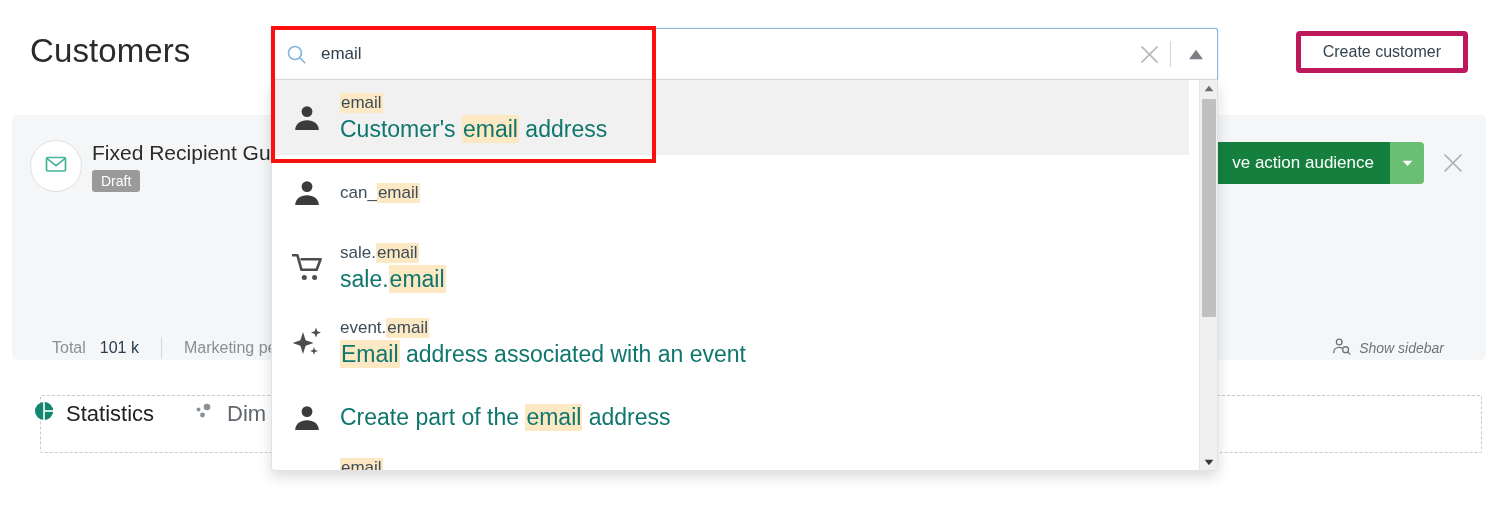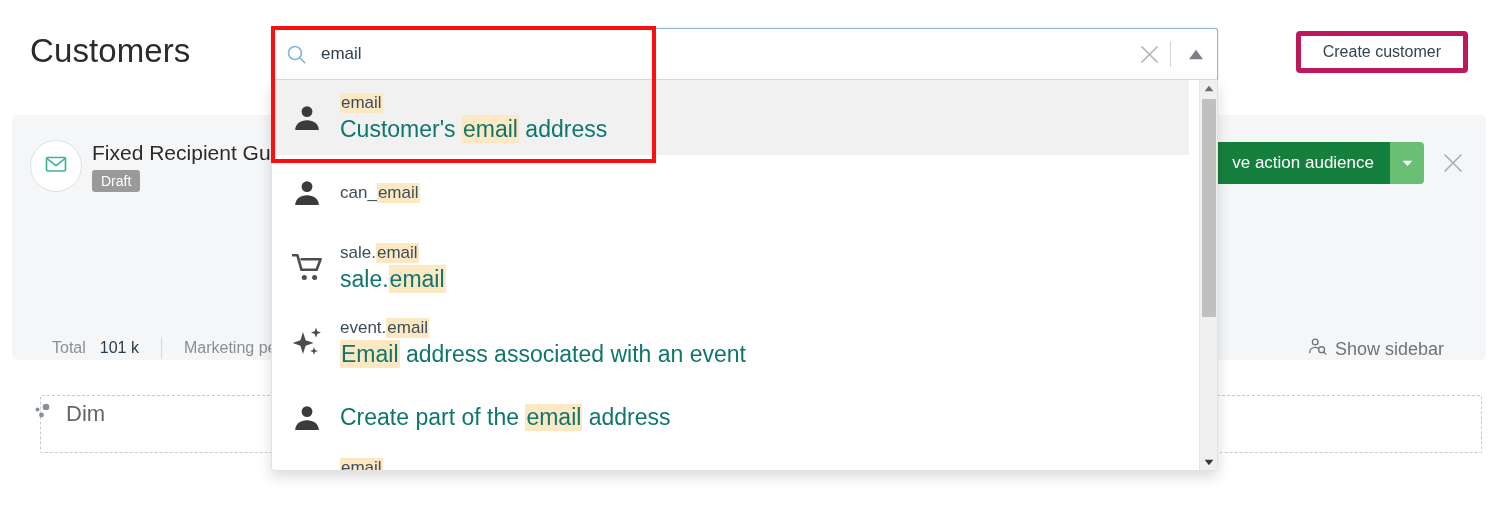--- a/index.html
+++ b/index.html
@@ -173,24 +173,25 @@
     margin: 0 8px;
   }
 
   .show-sidebar-btn {
     position: absolute;
     right: 42px;
     top: 222px;
     display: flex;
     align-items: center;
     gap: 8px;
-    font-size: 18px;
+    font-size: 14px;
     color: #6f7479;
     cursor: pointer;
     white-space: nowrap;
+    font-style: italic;
   }
 
   .dropzone {
     position: absolute;
     left: 28px;
     top: 280px;
     width: 1442px;
     height: 58px;
     border: 1px dashed #c8cacc;
     border-radius: 2px;
@@ -457,20 +458,31 @@
           <line x1="16.6" y1="15.7" x2="18.8" y2="18"></line>
         </svg>
       </span>
       <span>Show sidebar</span>
     </div>
 
     <div class="dropzone"></div>
   </div>
 
   <div class="tab-bar">
+    <div class="tab-item active">
+      <span>
+        <svg width="22" height="22" viewBox="0 0 22 22">
+          <circle cx="11" cy="11" r="9" fill="#10876e"></circle>
+          <path d="M11 2 A9 9 0 0 1 11 20 Z" fill="#10876e"></path>
+          <rect x="10.2" y="2" width="1.6" height="18" fill="#ffffff"></rect>
+          <rect x="11" y="10.2" width="9" height="1.6" fill="#ffffff"></rect>
+        </svg>
+      </span>
+      <span>Statistics</span>
+    </div>
 
     <div class="tab-item inactive">
       <span>
         <svg width="22" height="22" viewBox="0 0 22 22" fill="#8a9097">
           <circle cx="4.5" cy="9.5" r="2"></circle>
           <circle cx="13" cy="7" r="3.3"></circle>
           <circle cx="8.5" cy="15" r="2.4"></circle>
         </svg>
       </span>
       <span>Dim</span>

